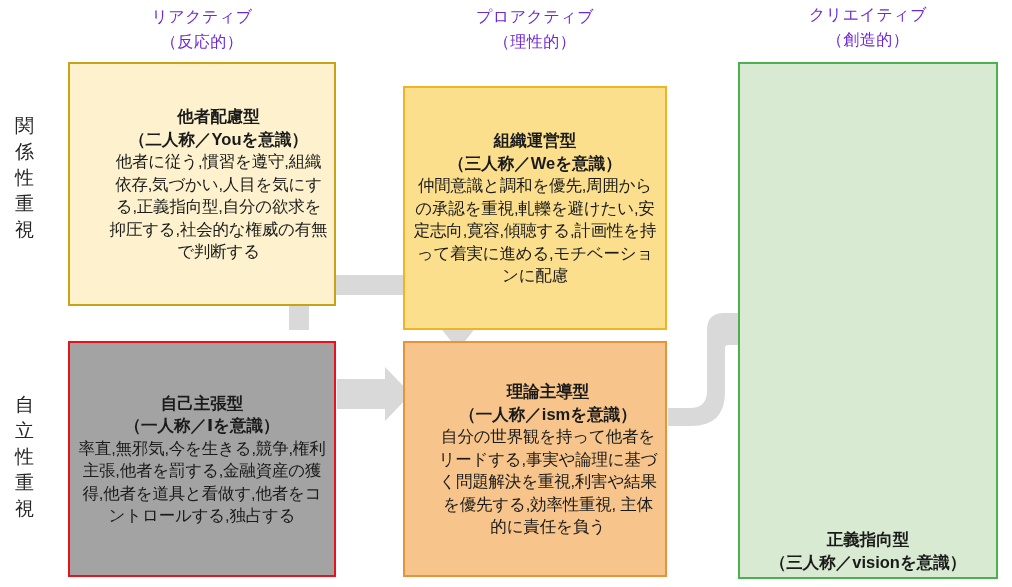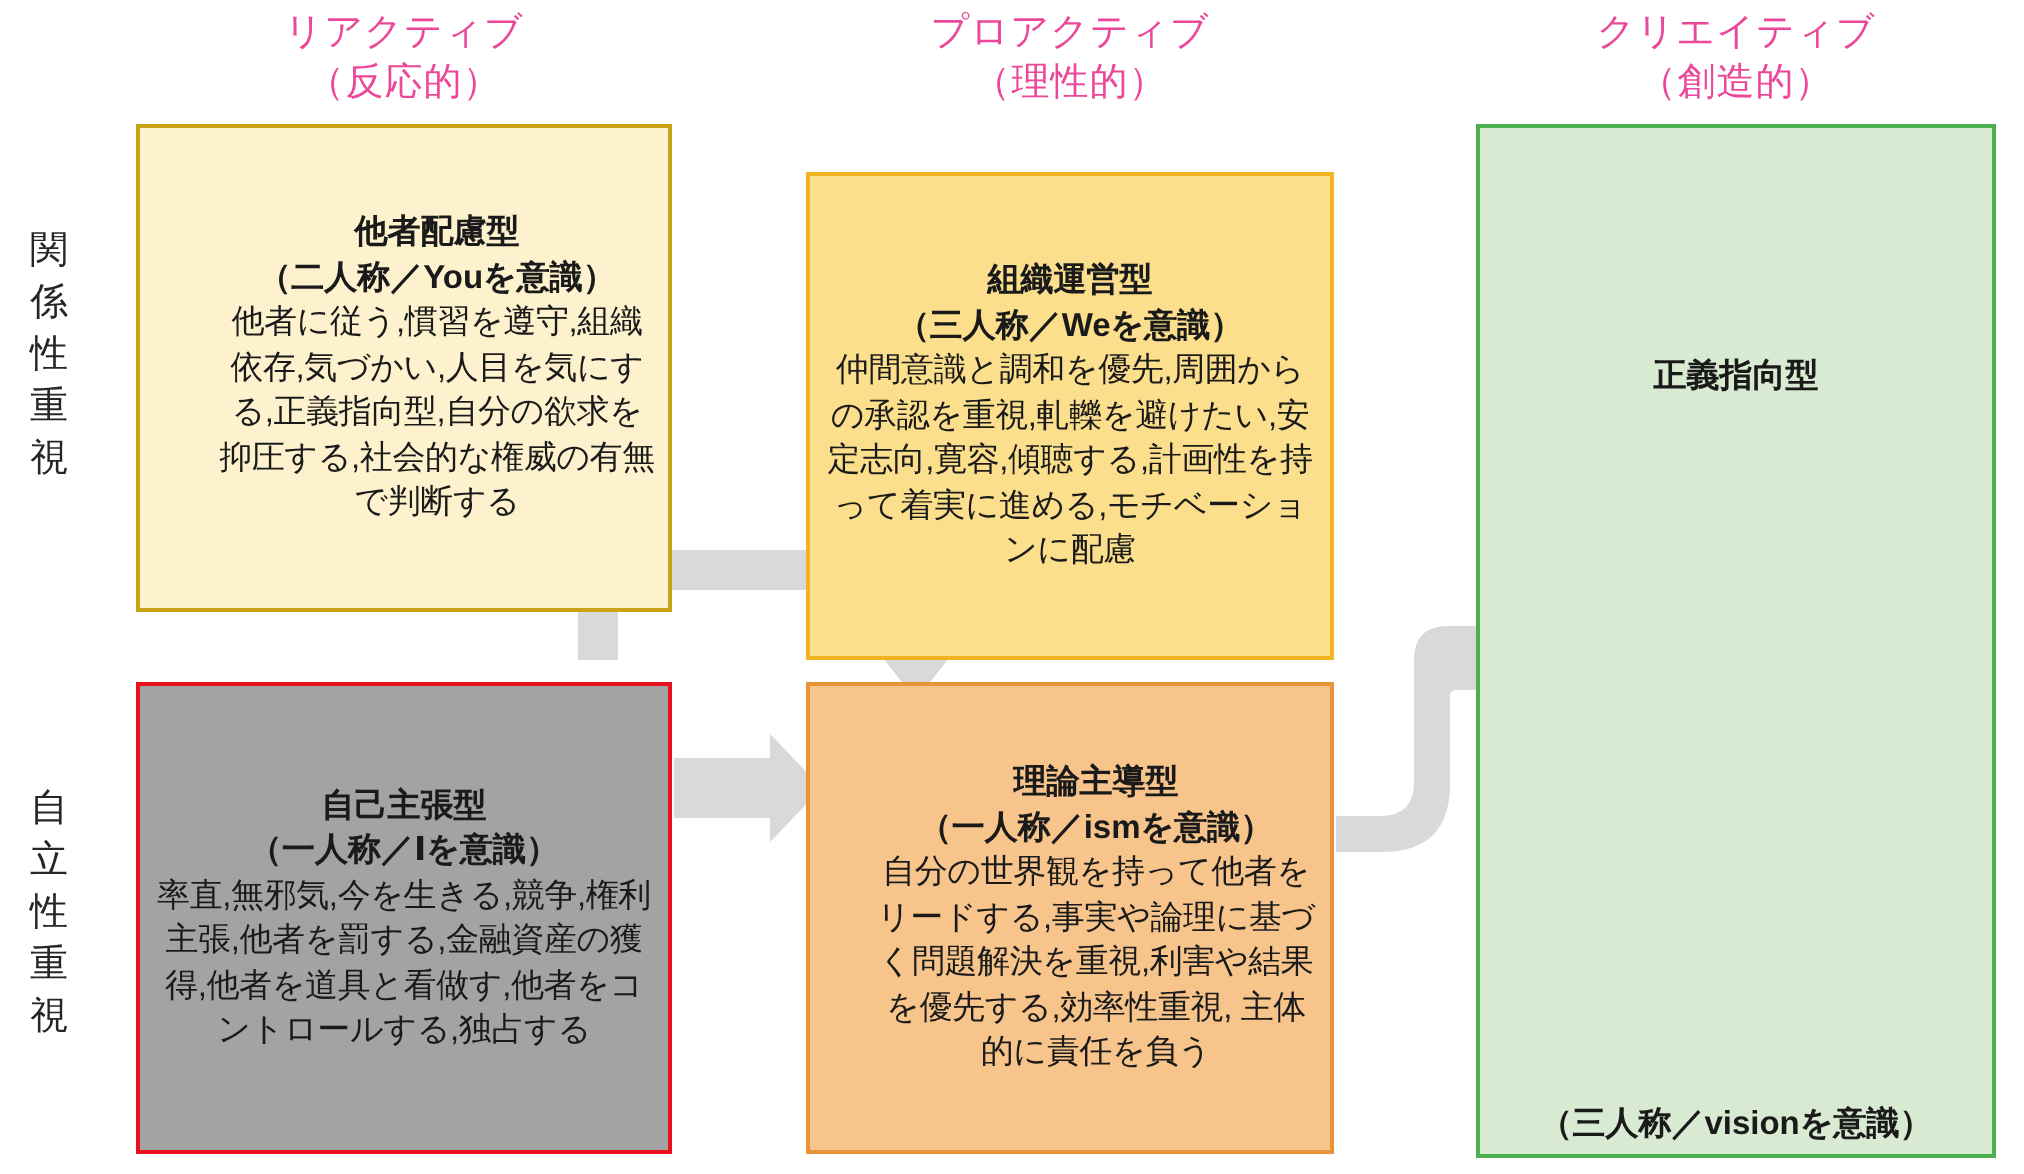--- a/index.html
+++ b/index.html
@@ -20,23 +20,23 @@
     position: absolute;
     left: 0; top: 0;
     width: 1012px;
     height: 587px;
   }
 
   
   .col-header {
     position: absolute;
     text-align: center;
-    font-size: 19px;
+    font-size: 16px;
     line-height: 25px;
-    color: #ec4899;
+    color: #6d28d9;
     font-weight: 400;
     letter-spacing: 0.5px;
   }
   .col-header .sub { display: block; text-align: center; }
 
   
   .row-label {
     position: absolute;
     font-size: 19px;
     line-height: 26px;
@@ -90,22 +90,22 @@
   #box-organization {
     left: 403px; top: 62px; width: 264px; height: 244px;
     background: #fbdf8c;
     border: 2.5px solid #f0b323;
     margin-top: 24px;
   }
   #box-justice {
     left: 738px; top: 62px; width: 260px; height: 517px;
     background: #d9ead3;
     border: 2.5px solid #4caf50;
-    justify-content: space-between;
-    padding-top: 113px;
+    justify-content: flex-end;
+    padding-top: 76px;
   }
   #box-assertive {
     left: 68px; top: 341px; width: 268px; height: 236px;
     background: #a3a3a3;
     border: 2.5px solid #e8111e;
   }
   #box-theory {
     left: 403px; top: 341px; width: 264px; height: 236px;
     background: #f7c58b;
     border: 2.5px solid #e8933a;
@@ -128,21 +128,21 @@
   <div class="col-header" id="hdr-reactive" style="left:68px; top:4px; width:268px;">
     <span>リアクティブ</span>
     <span class="sub">（反応的）</span>
   </div>
 
   <div class="col-header" id="hdr-proactive" style="left:403px; top:4px; width:264px;">
     <span>プロアクティブ</span>
     <span class="sub">（理性的）</span>
   </div>
 
-  <div class="col-header" id="hdr-creative" style="left:738px; top:4px; width:260px;">
+  <div class="col-header" id="hdr-creative" style="left:738px; top:4px; width:260px;font-family:Liberation Mono, monospace;">
     <span>クリエイティブ</span>
     <span class="sub">（創造的）</span>
   </div>
 
   <div class="row-label" id="row-relational" style="left:10px; top:113px;">
     <span>関</span>
     <span>係</span>
     <span>性</span>
     <span>重</span>
     <span>視</span>

